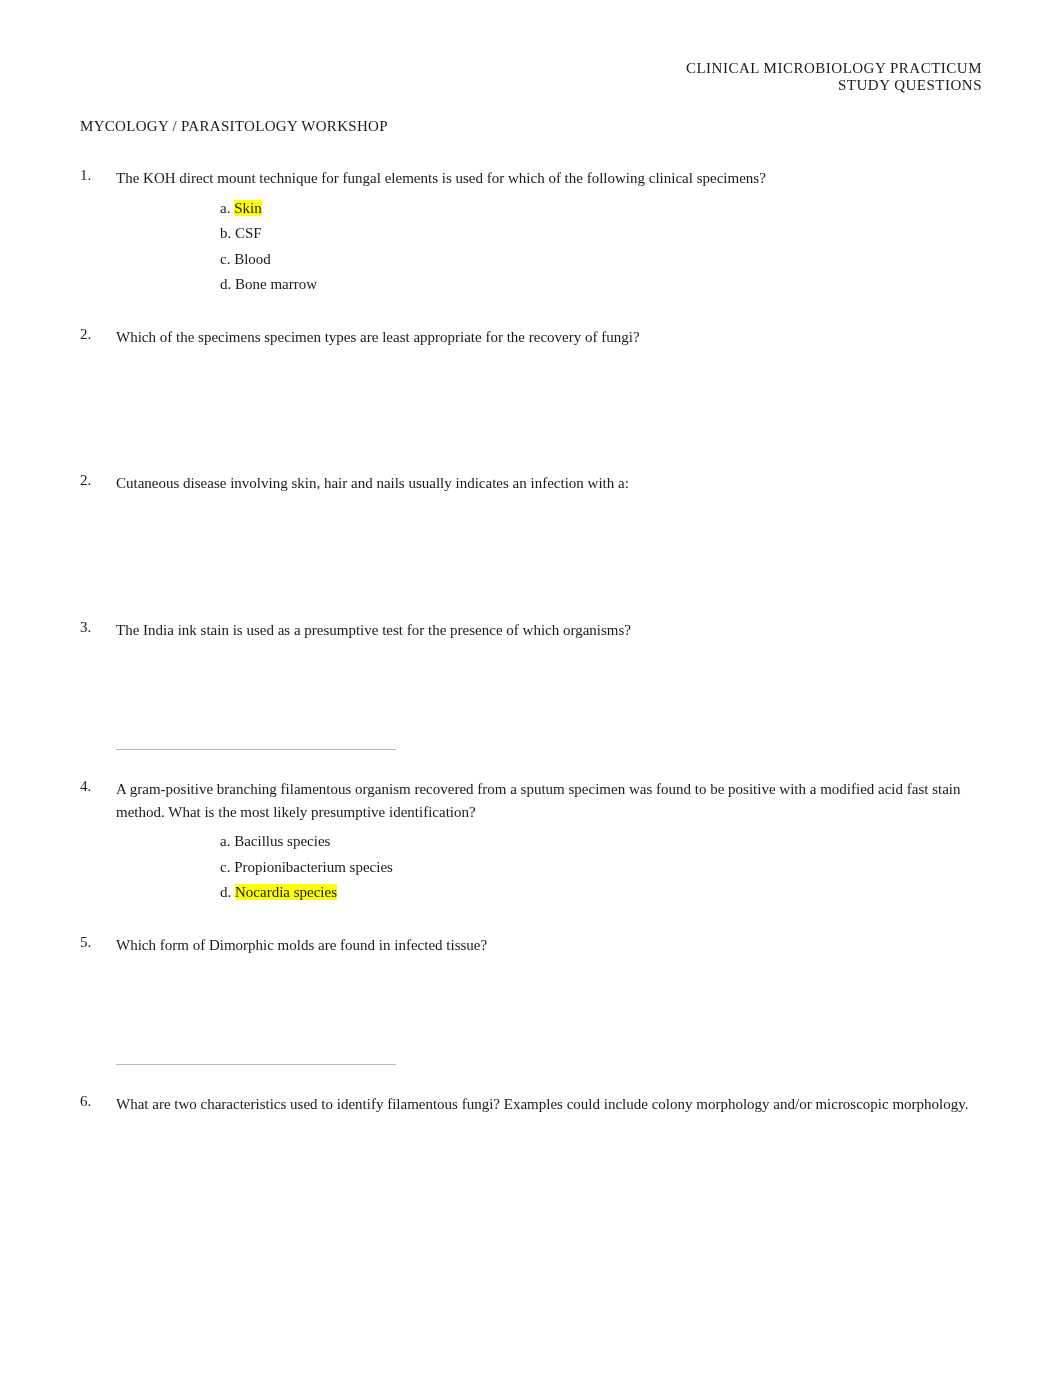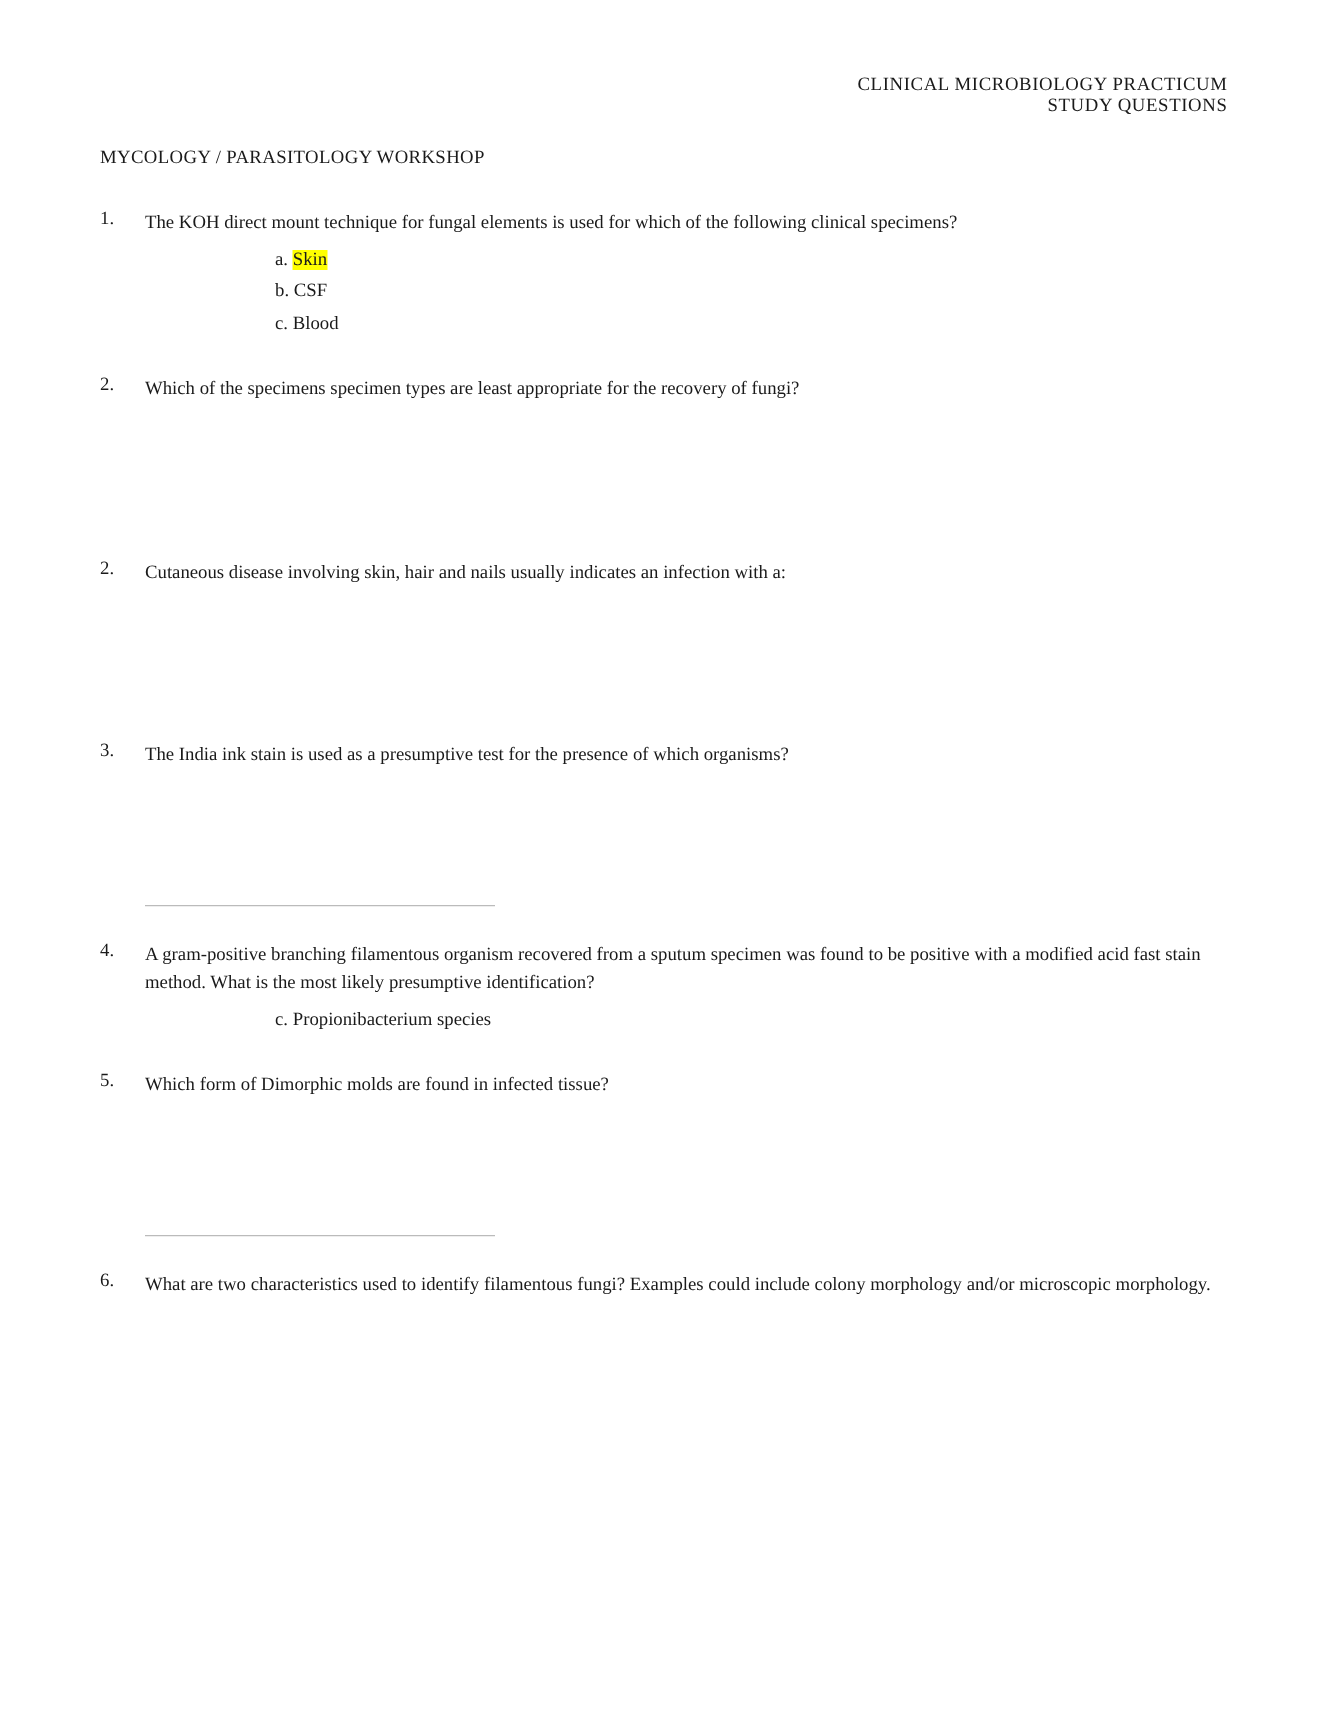--- a/index.html
+++ b/index.html
@@ -86,20 +86,21 @@
 <div id="questions-container">
     <div class="question-block">
       <div class="question-row">
         <span class="question-num">1.</span>
         <span class="question-text">The KOH direct mount technique for fungal elements is used for which of the following clinical specimens?</span>
       </div>
       <ul class="options-list">
         <li><span>a.  </span><span class="highlight-yellow">Skin</span></li>
         <li><span>b.  </span><span>CSF</span></li>
         <li><span>c.  </span><span>Blood</span></li>
+        <li><span>d.  </span><span>Bone marrow</span></li>
       </ul>
     </div>
     <div class="question-block">
       <div class="question-row">
         <span class="question-num">2.</span>
         <span class="question-text">Which of the specimens specimen types are least appropriate for the recovery of fungi?</span>
       </div>
       <div class="answer-space"></div>
     </div>
     <div class="question-block">
@@ -116,21 +117,23 @@
       </div>
       <div class="answer-space"></div>
       <hr class="divider-line">
     </div>
     <div class="question-block">
       <div class="question-row">
         <span class="question-num">4.</span>
         <span class="question-text">A gram-positive branching filamentous organism recovered from a sputum specimen was found to be positive with a modified acid fast stain method.     What is the most likely presumptive identification?</span>
       </div>
       <ul class="options-list">
+        <li><span>a.  </span><span>Bacillus species</span></li>
         <li><span>c.  </span><span>Propionibacterium species</span></li>
+        <li><span>d.  </span><span class="highlight-yellow">Nocardia species</span></li>
       </ul>
     </div>
     <div class="question-block">
       <div class="question-row">
         <span class="question-num">5.</span>
         <span class="question-text">Which form of Dimorphic molds are found in infected tissue?</span>
       </div>
       <div class="answer-space"></div>
       <hr class="divider-line">
     </div>

